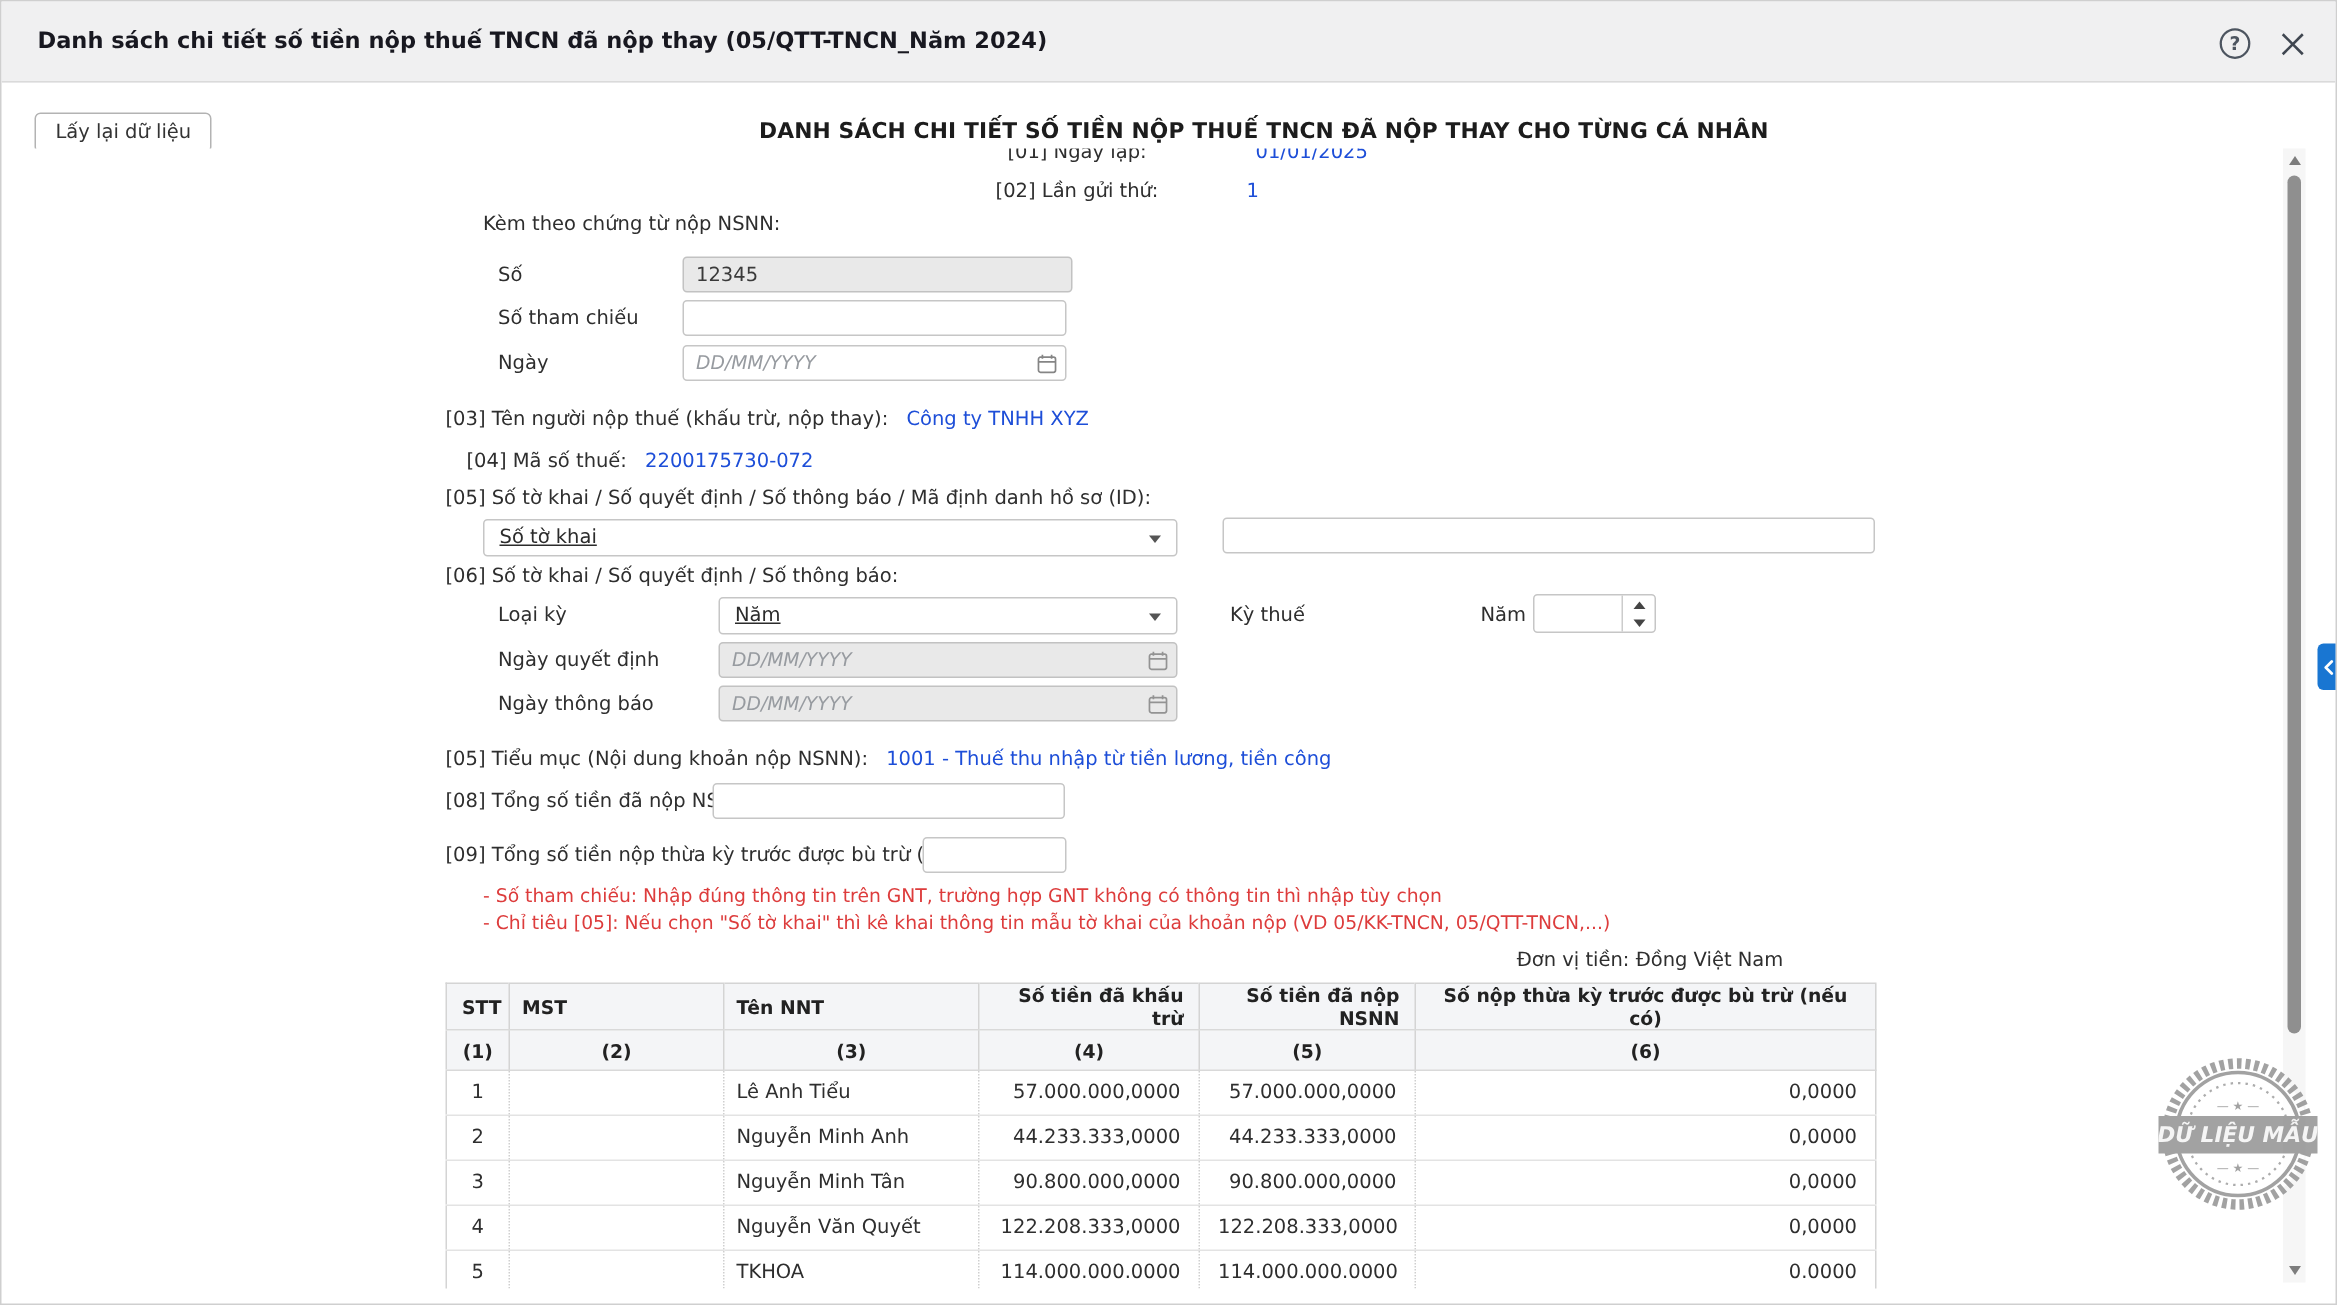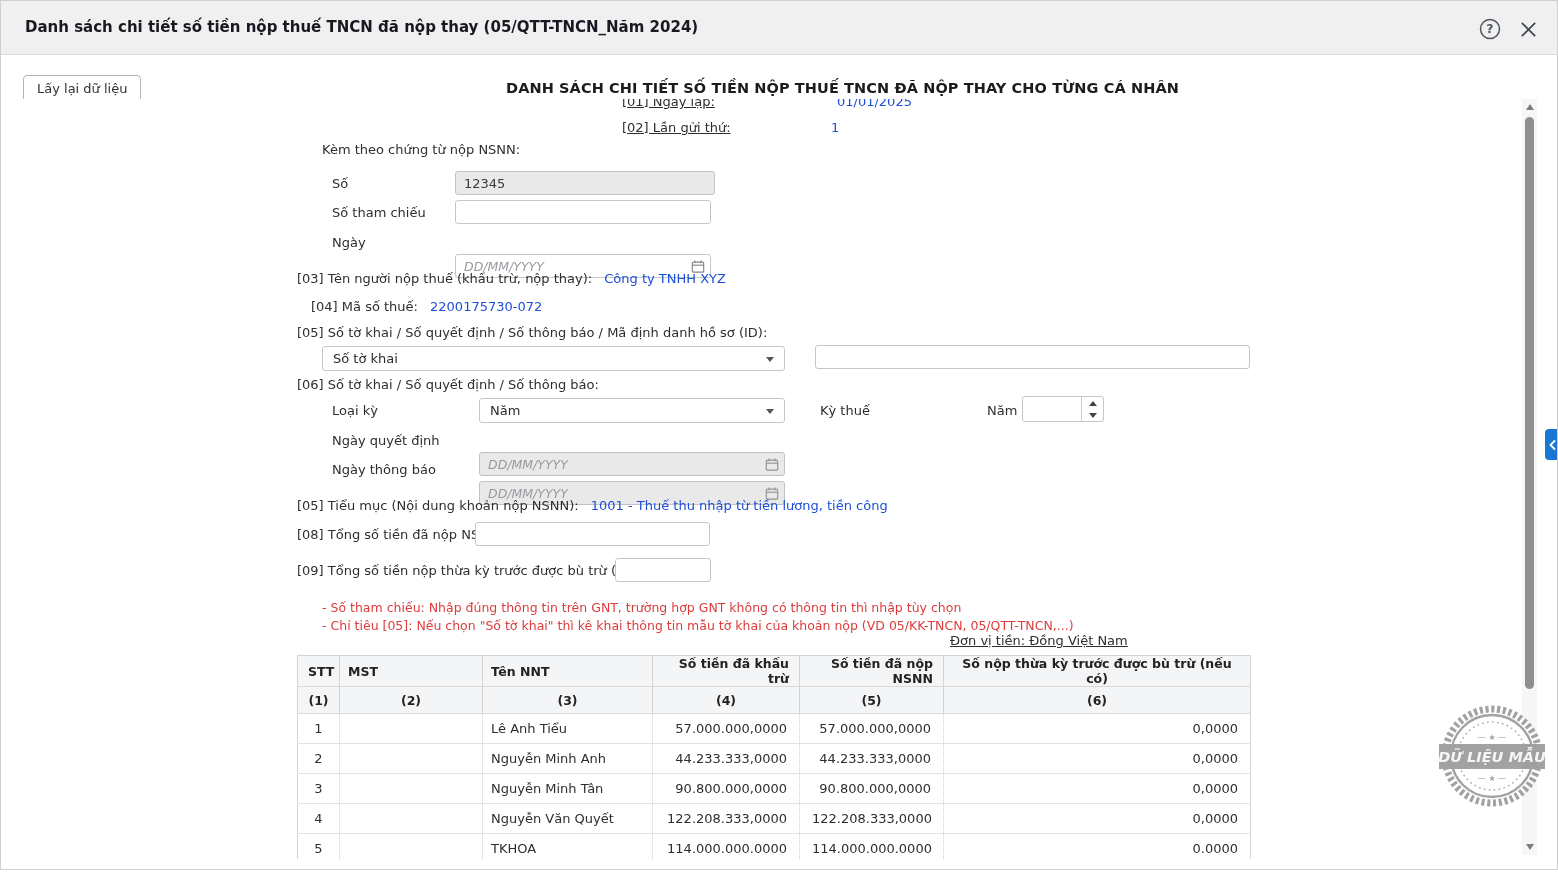--- a/index.html
+++ b/index.html
@@ -9,30 +9,30 @@
   .titlebar .title { position:absolute; left:24px; top:17px; font-size:15px; font-weight:bold; color:#181820; }
   .icon-btn { position:absolute; top:15px; width:26px; height:26px; display:flex; align-items:center; justify-content:center; cursor:pointer; }
   .help-btn { left:1476px; }
   .close-btn { left:1514px; }
   .reload-btn { position:absolute; left:22px; top:74px; height:27px; padding:0 13px; background:#fff; border:1px solid #b3b3b3; border-radius:4px; font-size:13px; color:#333; font-family:inherit; cursor:pointer; }
   .main-title { position:absolute; left:505px; top:79px; font-size:14.5px; font-weight:bold; color:#1c1c1c; letter-spacing:.1px; }
   .viewport { position:absolute; left:1px; top:98px; width:1520px; height:760px; overflow:hidden; background:#fff; }
   .abs { position:absolute; }
   .lbl { font-size:13px; color:#2e2e2e; white-space:nowrap; }
   .val { font-size:13px; color:#1d4ed8; white-space:nowrap; }
-  .r { text-align:left;text-decoration:underline; }
+  .r { text-align:center; }
   .inp { position:absolute; height:24px; border:1px solid #c6c6c6; border-radius:3px; background:#fff; font-size:13px; color:#3a3a3a; padding:0 8px; font-family:inherit; }
   .inp.disabled { background:#e9e9e9; border-color:#c2c2c2; }
   .inp.date::placeholder, .inp.ph::placeholder { font-style:italic; color:#979ba0; font-size:12.5px; }
-  .datewrap { position:absolute;margin-top:24px; }
+  .datewrap { position:absolute; }
   .datewrap .inp { left:0; top:0; width:100%; padding-right:26px; }
   .cal { position:absolute; right:6px; top:5px; pointer-events:auto; cursor:pointer; }
-  .select { position:absolute; height:25px; border:1px solid #c6c6c6; border-radius:3px; background:#fff; font-size:13px; color:#2b2b2b; line-height:23px; padding:0 24px 0 10px; cursor:pointer; }
+  .select { position:absolute; height:25px; border:1px solid #c6c6c6; border-radius:3px; background:#fff; font-size:13px; color:#2b2b2b; line-height:23px; padding:0 24px 0 10px; cursor:pointer;text-decoration:underline; }
   .select .caret { position:absolute; right:10px; top:10px; width:0; height:0; border-left:4.5px solid transparent; border-right:4.5px solid transparent; border-top:5px solid #555; }
-  .note { font-size:12.5px; color:#dd3c3c; white-space:nowrap;margin-top:11px; }
+  .note { font-size:12.5px; color:#dd3c3c; white-space:nowrap; }
   .spinner { position:absolute; width:82px; height:26px; border:1px solid #c6c6c6; border-radius:3px; background:#fff; }
   .spinner .btns { position:absolute; right:0; top:0; bottom:0; width:22px; border-left:1px solid #ccc; display:flex; flex-direction:column; }
   .spinner .sb { flex:1; display:flex; align-items:center; justify-content:center; cursor:pointer; }
   .tri-up { width:0; height:0; border-left:4px solid transparent; border-right:4px solid transparent; border-bottom:5px solid #444; }
   .tri-dn { width:0; height:0; border-left:4px solid transparent; border-right:4px solid transparent; border-top:5px solid #444; }
   table.grid { border-collapse:collapse; table-layout:fixed; width:953px; font-size:13px; color:#2e2e2e; background:#fff; border:1px solid #d4d4d4; }
   table.grid th { background:#f4f5f7; font-weight:bold; font-size:12.5px; color:#222; border-right:1px solid #d4d4d4; border-bottom:1px solid #d9d9d9; height:27px; padding:0 10px; }
   table.grid th.l { text-align:left; padding-left:8px; }
   table.grid th.c { text-align:center; }
   table.grid th.rr { text-align:right; }

